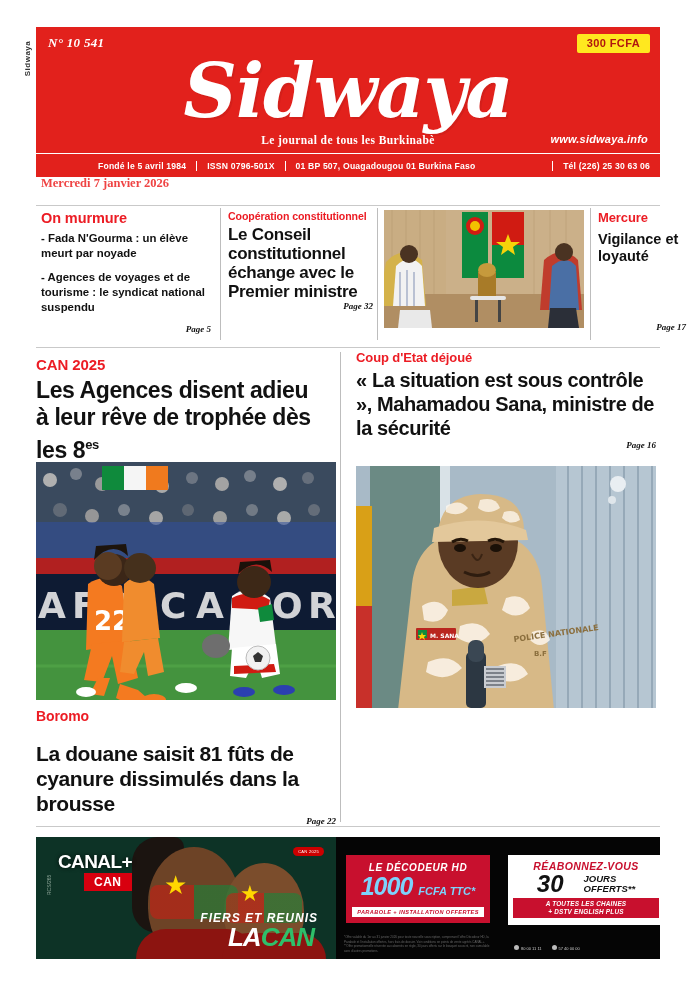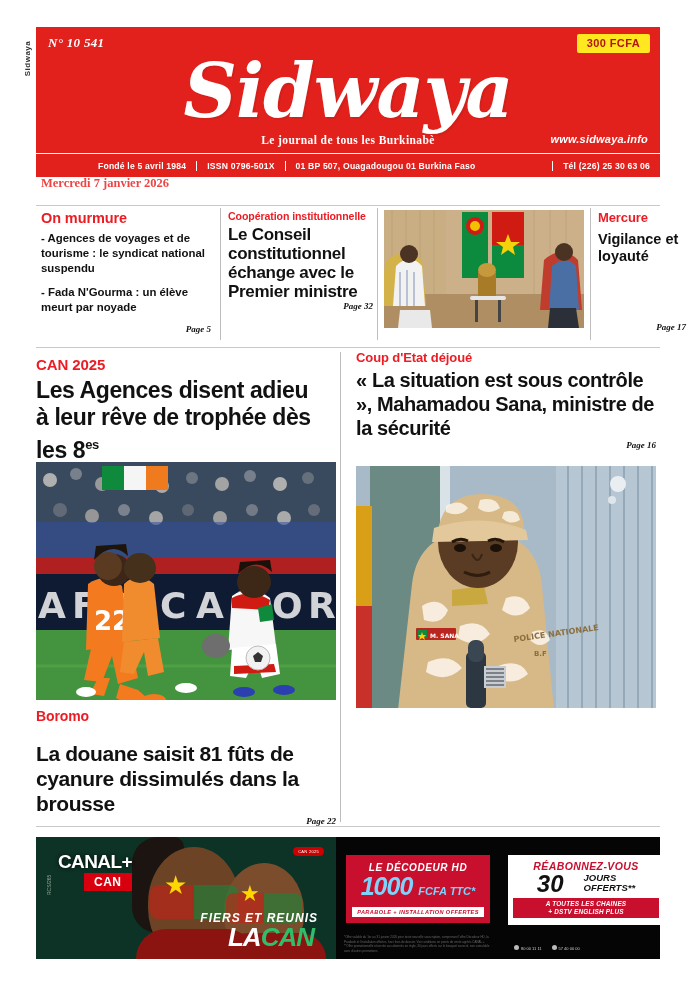--- a/index.html
+++ b/index.html
@@ -223,21 +223,21 @@
   .legal {
     position:absolute; left:8px; bottom:6px; right:6px;
     color:#676767; font-size:3px; line-height:4.5px;
   }
 
   .reab-box {
     position:absolute; left:8px; top:18px; width:156px; height:70px;
     background:#fff; padding:5px 5px 4px; text-align:center;
   }
   .reab-box .r1 { color:#c8102e; font-size:10.5px; font-weight:bold; font-style:italic; letter-spacing:.4px; }
-  .reab-box .r2 { display:flex; justify-content:center; gap:20px; margin-top:1px; }
+  .reab-box .r2 { display:flex; align-items:center; justify-content:center; gap:20px; margin-top:1px; }
   .reab-box .r2 .num { color:#111; font-size:24px; font-weight:bold; font-style:italic; line-height:22px; }
   .reab-box .r2 .txt { text-align:left; color:#111; font-size:9.5px; font-weight:bold; font-style:italic; line-height:10px; }
   .reab-box .r3 {
     background:#c8102e; color:#fff; font-size:6.4px; font-weight:bold;
     font-style:italic; padding:2px 0; margin-top:3px; line-height:8px; letter-spacing:.2px;
   }
   .contacts {
     position:absolute; left:14px; bottom:8px; right:8px;
     display:flex; gap:10px; color:#cfcfcf; font-size:4px; align-items:center;
   }
@@ -275,28 +275,28 @@
   <div class="rule" style="left:36px; top:205px; width:624px; height:1px;"></div>
 
   <div class="teaser-area">
     <div class="vdiv" style="left:184px;"></div>
     <div class="vdiv" style="left:341px;"></div>
     <div class="vdiv" style="left:554px;"></div>
 
     <div class="col-murmure">
       <div class="kicker">On murmure</div>
       <ul>
+        <li>- Fada N'Gourma : un élève meurt par noyade</li>
         <li>- Agences de voyages et de tourisme : le syndicat national suspendu</li>
-        <li>- Fada N'Gourma : un élève meurt par noyade</li>
       </ul>
       <span class="pageref pr-right">Page 5</span>
     </div>
 
     <div class="col-coop">
-      <div class="kicker">Coopération institutionnelle</div>
+      <div class="kicker">Coopération constitutionnel</div>
       <h2>Le Conseil constitutionnel échange avec le Premier ministre</h2>
       <span class="pageref pr-right">Page 32</span>
     </div>
 
     <div class="photo-top">
       <svg class="ph" viewBox="0 0 200 118" preserveAspectRatio="none">
         <rect width="200" height="118" fill="#c4a981"></rect>
         <rect x="0" y="0" width="200" height="84" fill="#cbb089"></rect>
         <rect x="0" y="0" width="62" height="84" fill="#c9ad83"></rect>
         <g opacity=".35" stroke="#a98c62" stroke-width="1">

